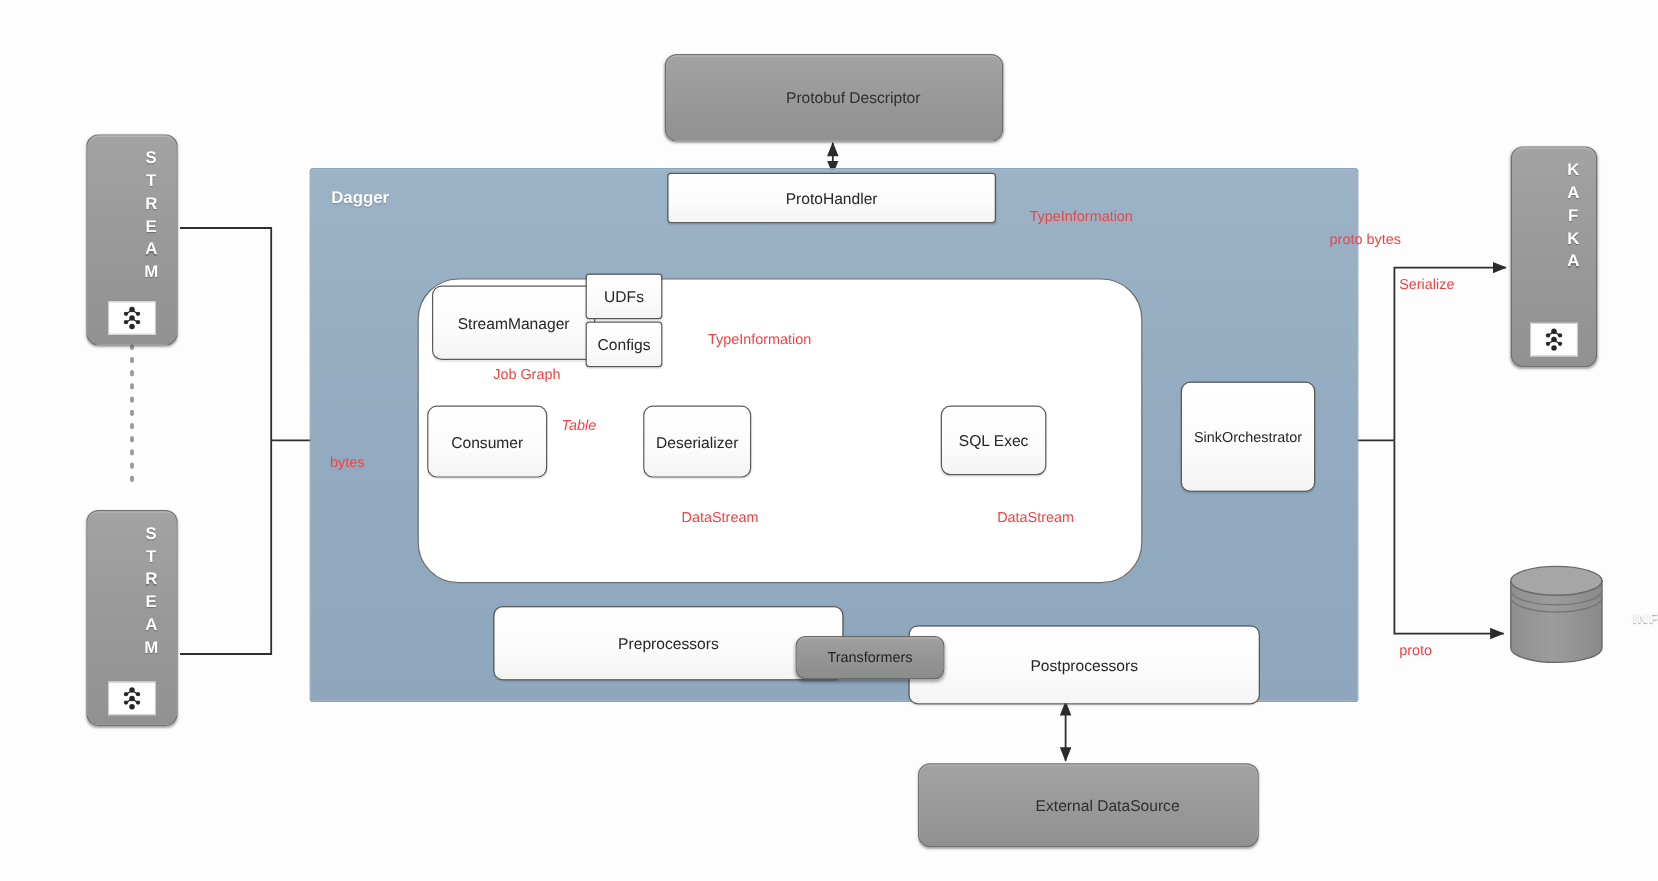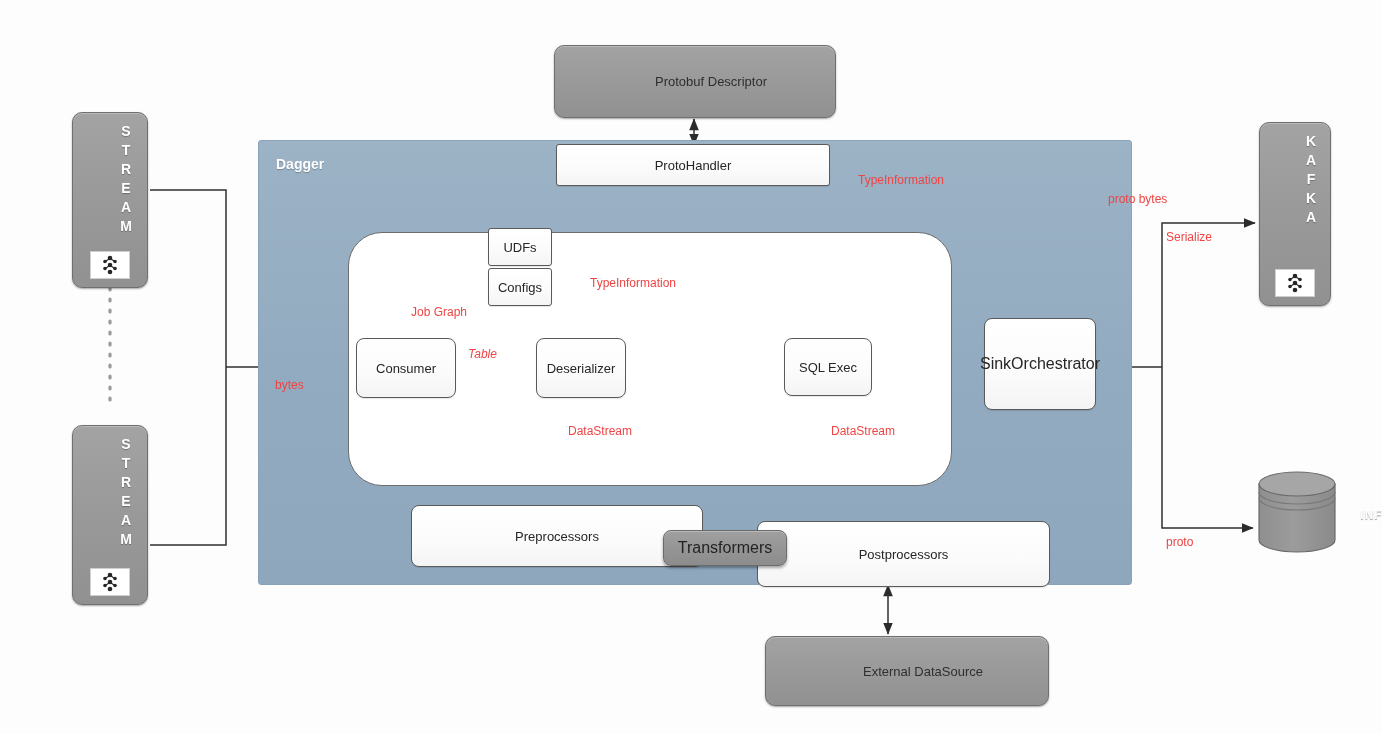--- a/index.html
+++ b/index.html
@@ -52,21 +52,21 @@
     position:absolute;font-size:12px;color:#ef4444;white-space:nowrap;
   }
   .cyl{position:absolute;}
   .cyl-label{
     position:absolute;width:100%;text-align:center;top:46%;
     font-size:12px;color:#ffffff;letter-spacing:1px;font-weight:600;
     text-shadow:0 1px 1px rgba(0,0,0,.4);
   }
   .transformers{
     background:linear-gradient(180deg,#a0a0a0 0%,#959595 50%,#8c8c8c 100%);
-    border:1px solid #6b6b6b;border-radius:8px;color:#232323;font-size:16px;
+    border:1px solid #6b6b6b;border-radius:8px;color:#232323;font-size:12px;
     box-shadow:0 2px 3px rgba(0,0,0,.35), inset 0 1px 0 rgba(255,255,255,.25);
     z-index:6;
   }
 </style>
 </head>
 <body>
 
 <div id="canvas">
 
   <svg class="svg-layer" viewBox="0 0 1382 734">
@@ -159,32 +159,33 @@
       </svg>
     </span>
   </div>
 
   <div class="node grey" style="left:554px;top:45px;width:282px;height:73px;">Protobuf Descriptor</div>
 
   <div class="node grey" style="left:765px;top:636px;width:284px;height:70px;">External DataSource</div>
 
   <div class="node white white-sq" style="left:556px;top:144px;width:274px;height:42px;">ProtoHandler</div>
 
+  <div class="node white" style="left:360px;top:238px;width:136px;height:62px;">StreamManager</div>
 
   <div class="node white white-sq" style="left:488px;top:228px;width:64px;height:38px;">UDFs</div>
 
   <div class="node white white-sq" style="left:488px;top:268px;width:64px;height:38px;">Configs</div>
 
   <div class="node white" style="left:356px;top:338px;width:100px;height:60px;">Consumer</div>
 
   <div class="node white" style="left:536px;top:338px;width:90px;height:60px;">Deserializer</div>
 
   <div class="node white" style="left:784px;top:338px;width:88px;height:58px;">SQL Exec</div>
 
-  <div class="node white" style="left:984px;top:318px;width:112px;height:92px;font-size:16px;">SinkOrchestrator</div>
+  <div class="node white" style="left:984px;top:318px;width:112px;height:92px;font-size:12px;">SinkOrchestrator</div>
 
   <div class="node white white-sq" style="left:411px;top:505px;width:292px;height:62px;border-radius:8px;">Preprocessors</div>
 
   <div class="node white white-sq" style="left:757px;top:505px;width:293px;height:66px;border-radius:8px;margin-top:16px;">Postprocessors</div>
 
   <div class="node transformers" style="left:663px;top:530px;width:124px;height:36px;">Transformers</div>
 
   <div class="node grey stream-box" style="left:1259px;top:122px;width:72px;height:184px;">
     <span class="vert-text">KAFKA</span>
     <span class="logo-chip">

